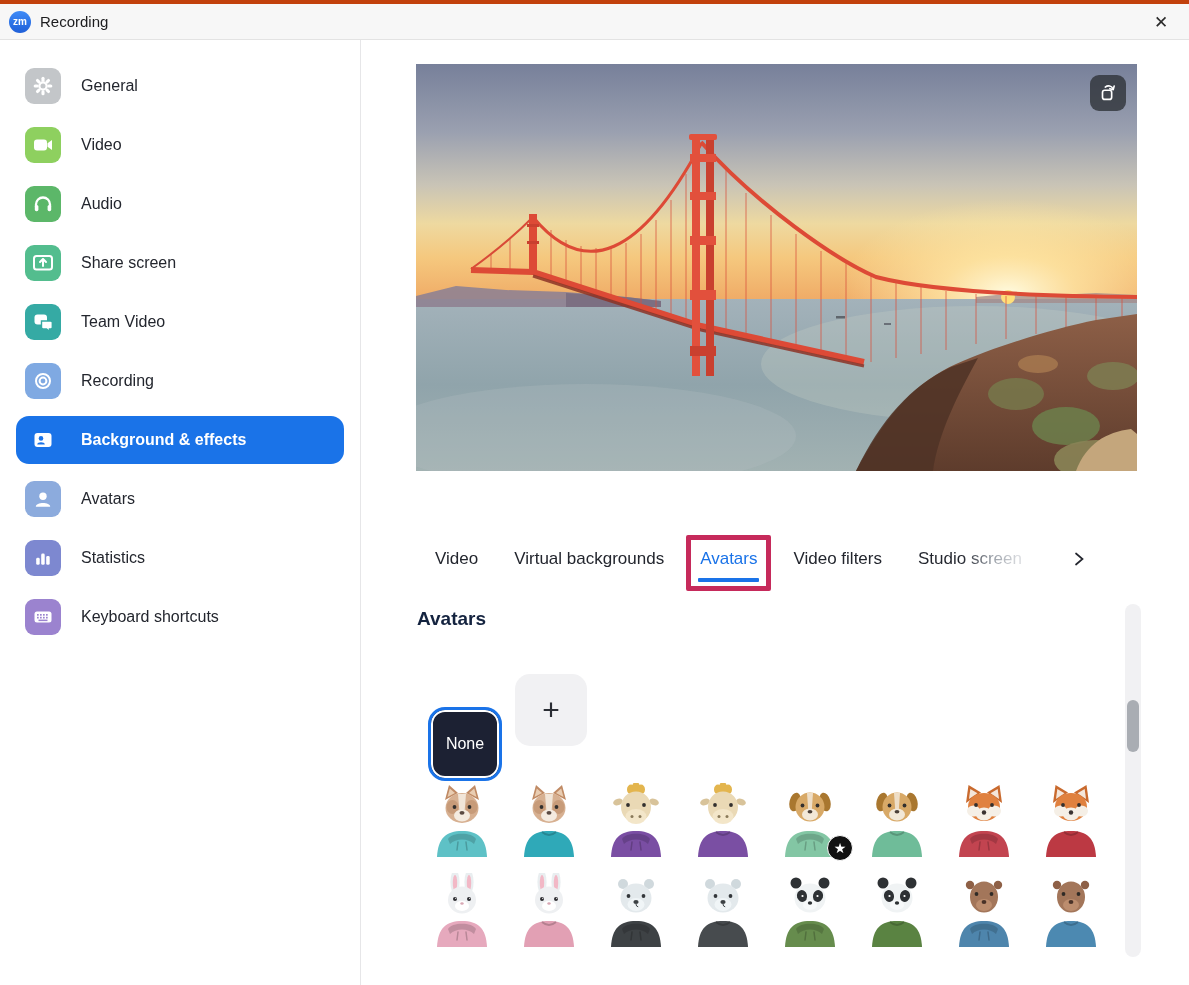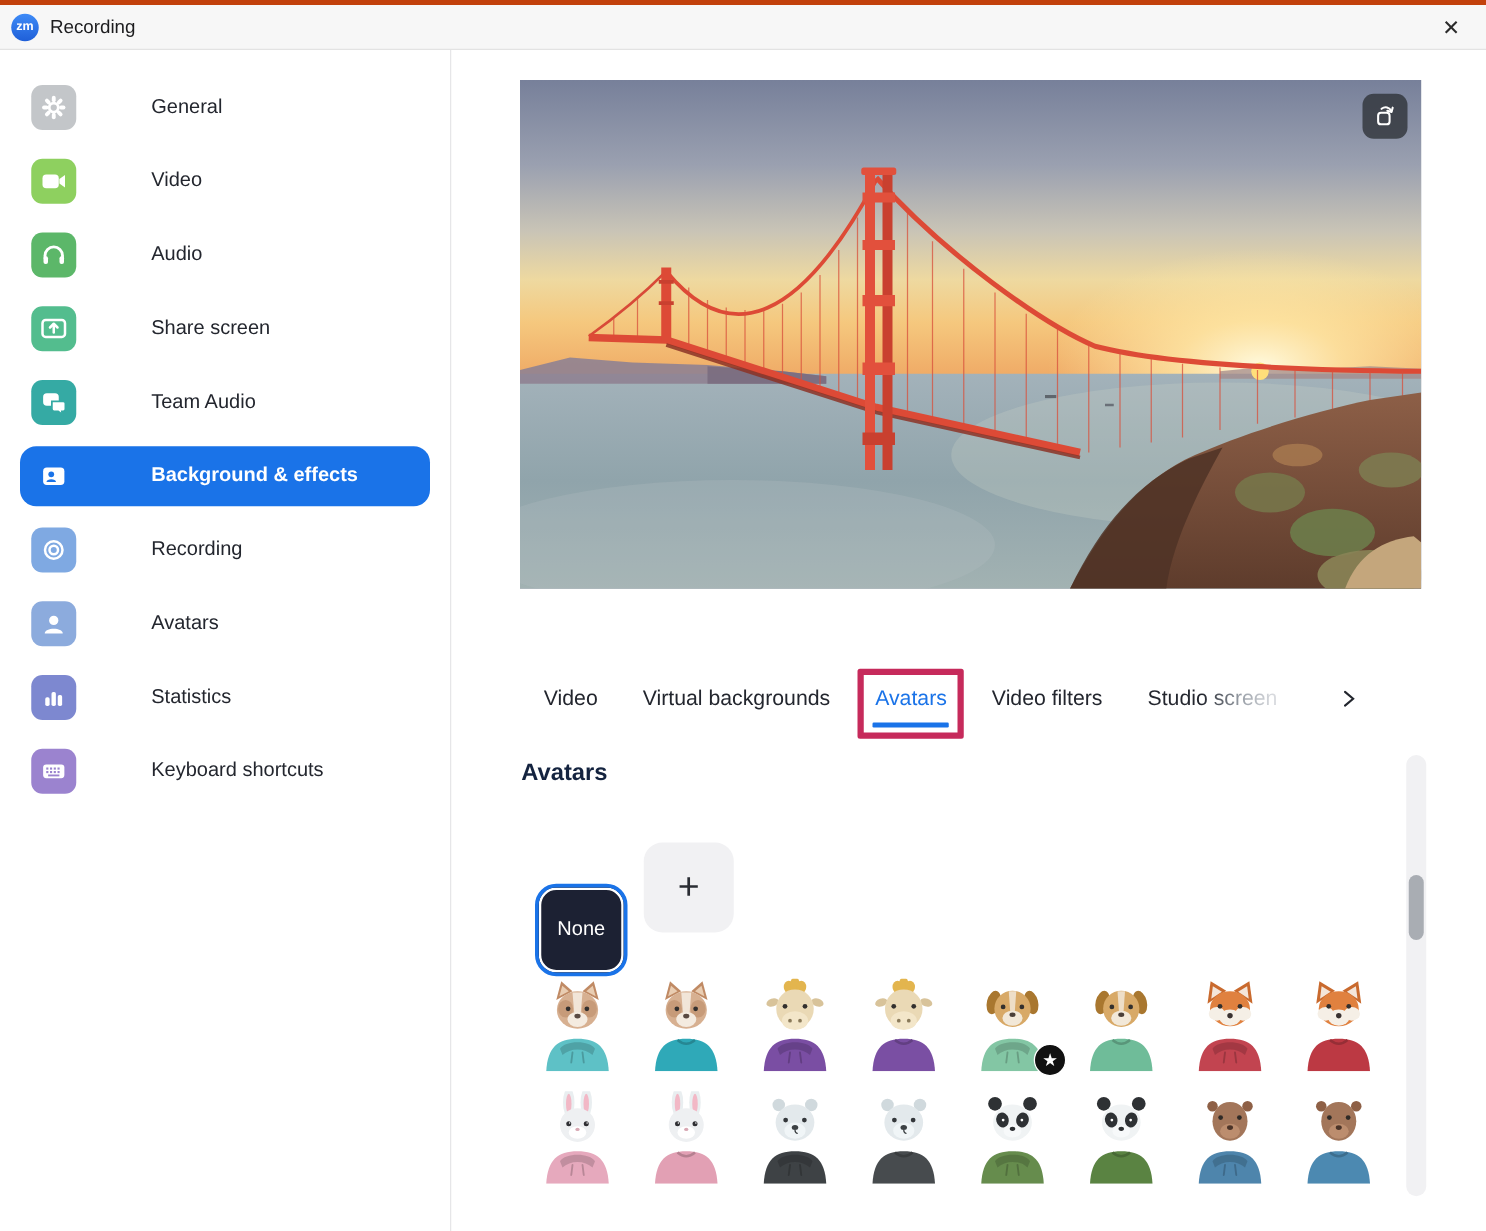--- a/index.html
+++ b/index.html
@@ -11,21 +11,21 @@
   .zm-logo{width:22px;height:22px;border-radius:50%;background:linear-gradient(180deg,#3e8bf7,#1f5fd8);
            color:#fff;font-size:10px;font-weight:bold;display:flex;align-items:center;justify-content:center;
            margin-left:9px;letter-spacing:0;}
   .win-title{font-size:15px;color:#1c1c1e;margin-left:9px;}
   .close-btn{position:absolute;right:12px;top:4px;width:32px;height:28px;background:none;border:none;
              font-size:17px;color:#2b2b2b;cursor:pointer;font-family:"DejaVu Sans",sans-serif;font-weight:200;}
   
   .body{position:absolute;left:0;top:36px;width:100%;height:949px;display:flex;}
   .sidebar{width:361px;border-right:1px solid #e6e6e8;box-sizing:border-box;padding-top:22px;flex:none;}
   .side-item{height:48px;margin:0 16px 11px 16px;display:flex;align-items:center;border-radius:13px;
-             padding-left:9px;cursor:pointer;gap:40px;}
+             padding-left:9px;cursor:pointer;}
   .side-item .ic{width:36px;height:36px;border-radius:9px;flex:none;display:flex;align-items:center;justify-content:center;}
   .side-item .lbl{margin-left:20px;font-size:16px;color:#23262e;}
   .side-item.selected .lbl{color:#fff;font-weight:bold;}
   .main{position:relative;flex:1;}
   
   .preview{position:absolute;left:55px;top:24px;width:721px;height:407px;overflow:hidden;background:#9aa4ae;}
   .preview svg{display:block;}
   .rotate-btn{position:absolute;right:11px;top:11px;width:36px;height:36px;border:none;border-radius:9px;
               background:rgba(45,49,54,.78);display:flex;align-items:center;justify-content:center;cursor:pointer;padding:0;}
   
@@ -112,40 +112,40 @@
           </span>
           <span class="lbl">Share screen</span>
         </div>
         <div class="side-item">
           <span class="ic" style="background: rgb(53, 170, 164);">
             <svg width="24" height="24" viewBox="0 0 24 24">
               <rect x="3.5" y="4.5" width="12.5" height="10" rx="3" fill="#ffffff"></rect>
      <path d="M10.5,11 h9 a1.8,1.8 0 0 1 1.8,1.8 v4.4 a1.8,1.8 0 0 1 -1.8,1.8 h-1 l0.4,2.6 -3.4,-2.6 h-3.2 a1.8,1.8 0 0 1 -1.8,-1.8 z" fill="#ffffff" stroke="rgba(53,170,164,1)" stroke-width="1.4"></path>
             </svg>
           </span>
-          <span class="lbl">Team Audio</span>
+          <span class="lbl">Team Video</span>
+        </div>
+        <div class="side-item">
+          <span class="ic" style="background: rgb(127, 169, 226);">
+            <svg width="24" height="24" viewBox="0 0 24 24">
+              <circle cx="12" cy="12" r="7" fill="none" stroke="#ffffff" stroke-width="2"></circle>
+     <circle cx="12" cy="12" r="3.4" fill="none" stroke="#ffffff" stroke-width="2"></circle>
+            </svg>
+          </span>
+          <span class="lbl">Recording</span>
         </div>
         <div class="side-item selected" style="background: rgb(26, 115, 232);">
           <span class="ic" style="background: transparent;">
             <svg width="24" height="24" viewBox="0 0 24 24">
               <rect x="3.5" y="5" width="17" height="14" rx="3" fill="#ffffff"></rect>
      <circle cx="10" cy="10.4" r="2.3" fill="#1a73e8"></circle>
      <path d="M6.2,16.6 c0-3 7.6-3 7.6,0 z" fill="#1a73e8"></path>
             </svg>
           </span>
           <span class="lbl">Background &amp; effects</span>
-        </div>
-        <div class="side-item">
-          <span class="ic" style="background: rgb(127, 169, 226);">
-            <svg width="24" height="24" viewBox="0 0 24 24">
-              <circle cx="12" cy="12" r="7" fill="none" stroke="#ffffff" stroke-width="2"></circle>
-     <circle cx="12" cy="12" r="3.4" fill="none" stroke="#ffffff" stroke-width="2"></circle>
-            </svg>
-          </span>
-          <span class="lbl">Recording</span>
         </div>
         <div class="side-item">
           <span class="ic" style="background: rgb(140, 171, 221);">
             <svg width="24" height="24" viewBox="0 0 24 24">
               <circle cx="12" cy="9.3" r="3.7" fill="#ffffff"></circle>
      <path d="M4.8,19.8 c0-5 14.4-5 14.4,0 z" fill="#ffffff"></path>
             </svg>
           </span>
           <span class="lbl">Avatars</span>
         </div>

